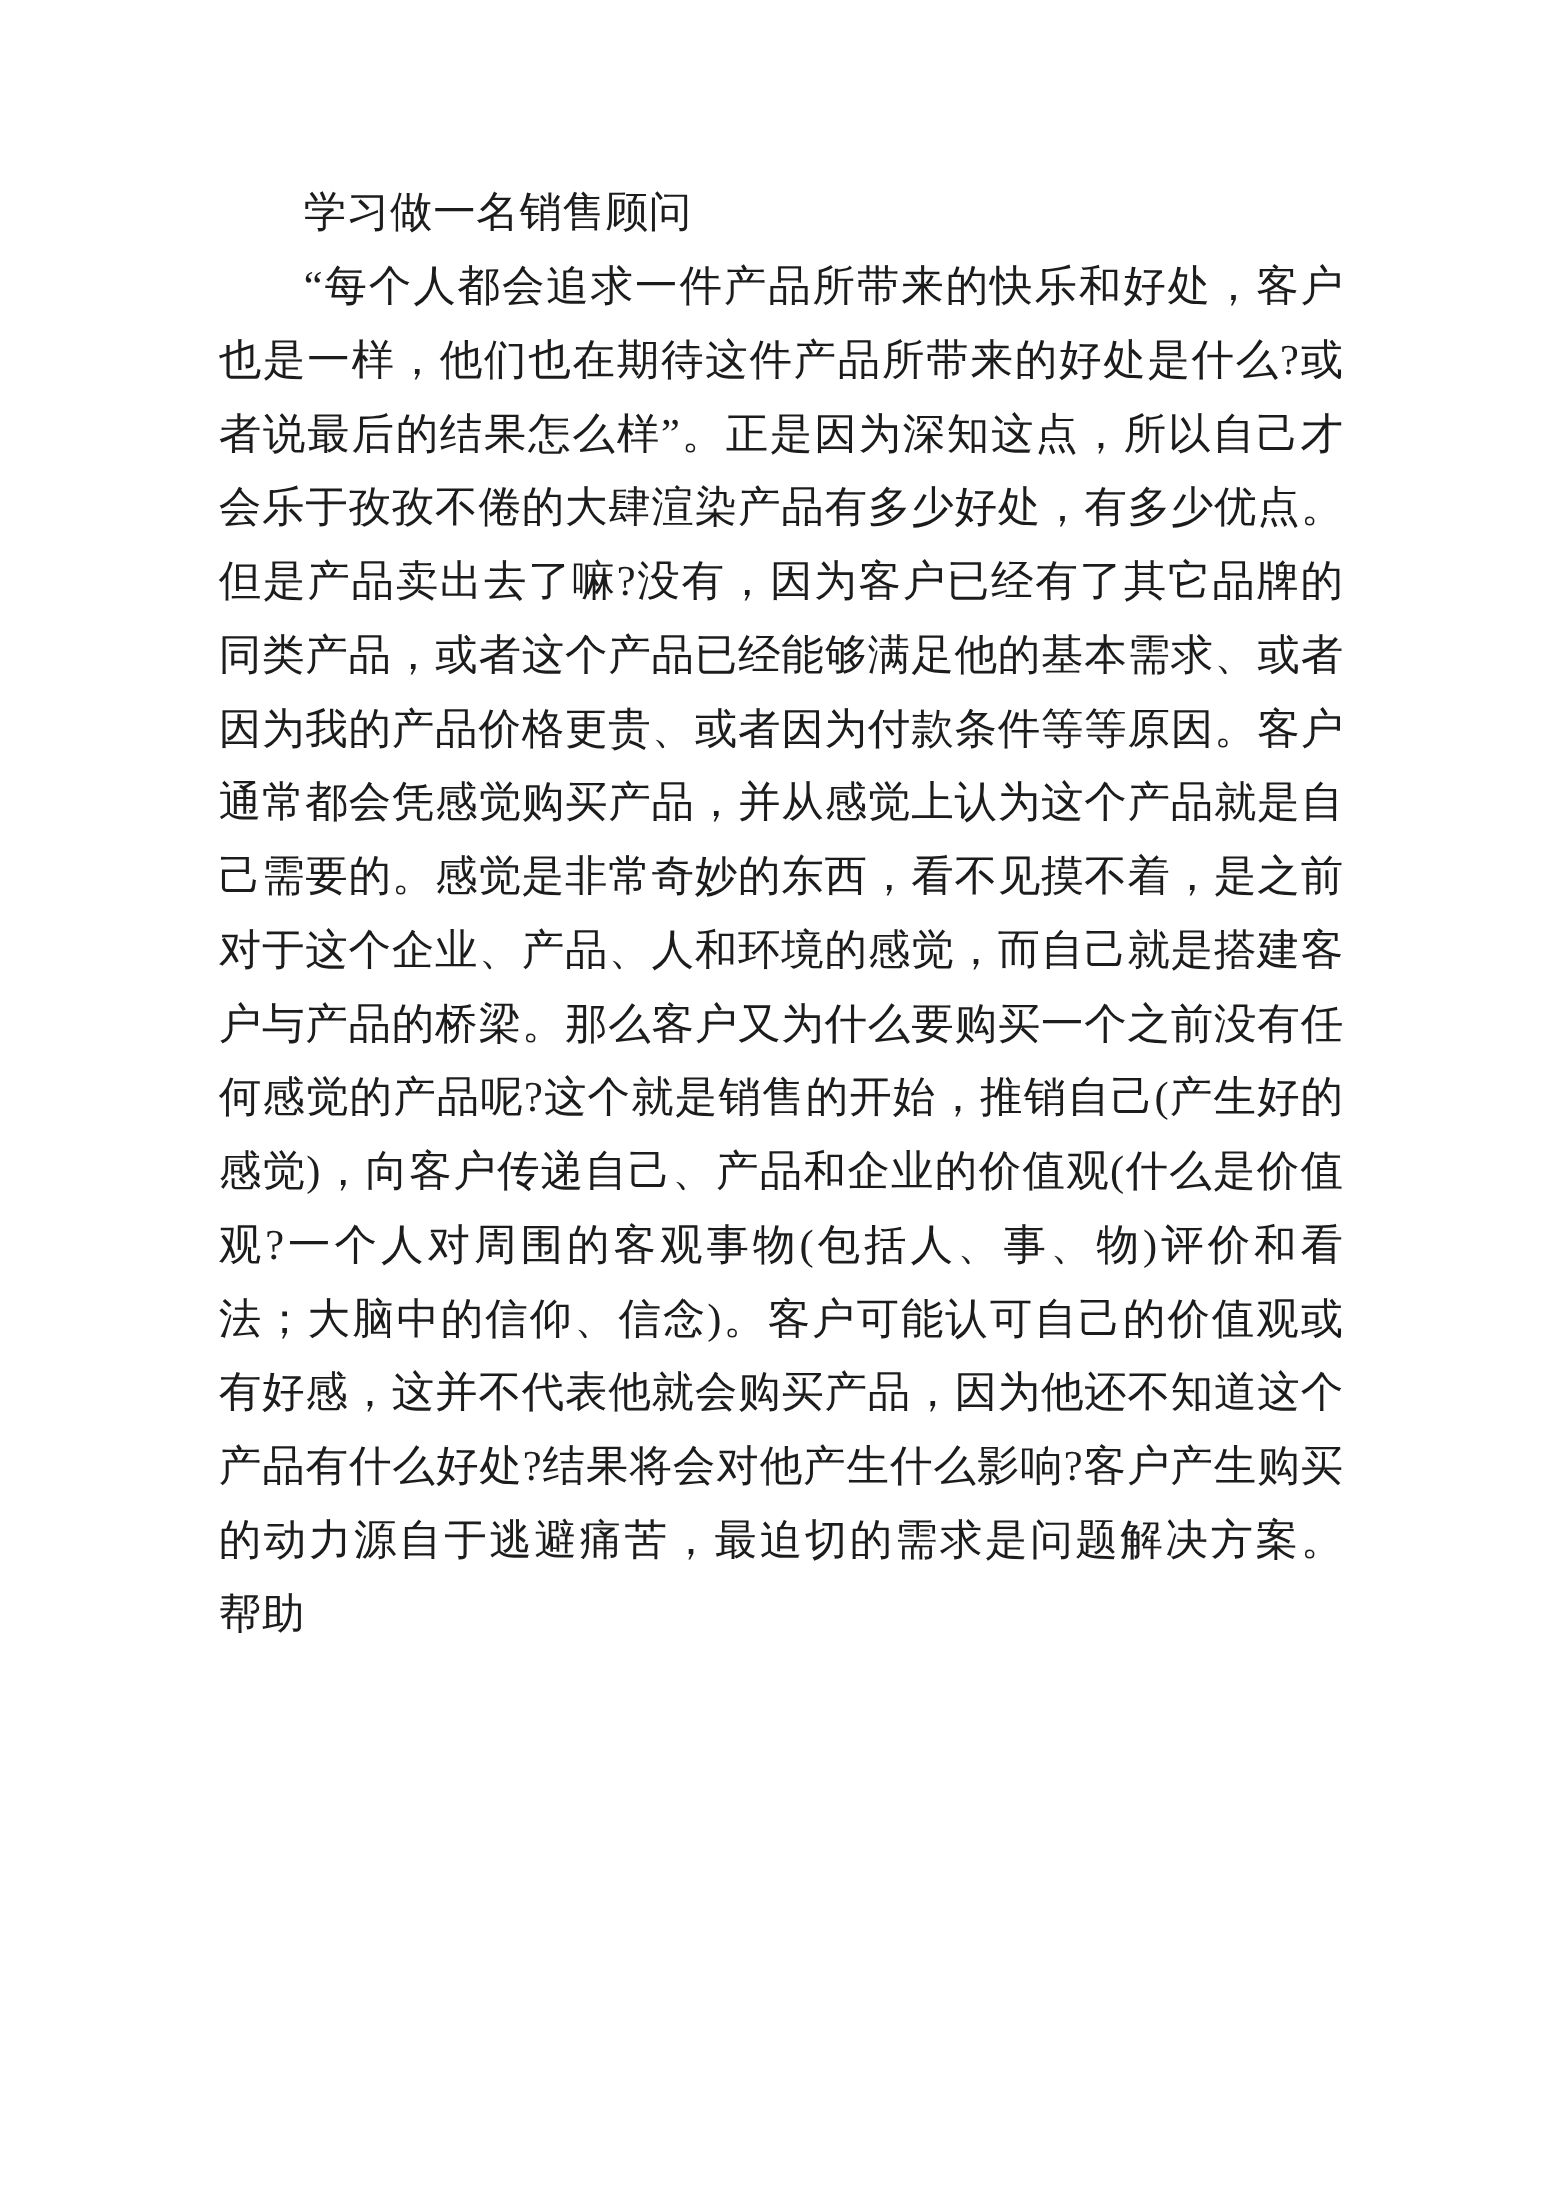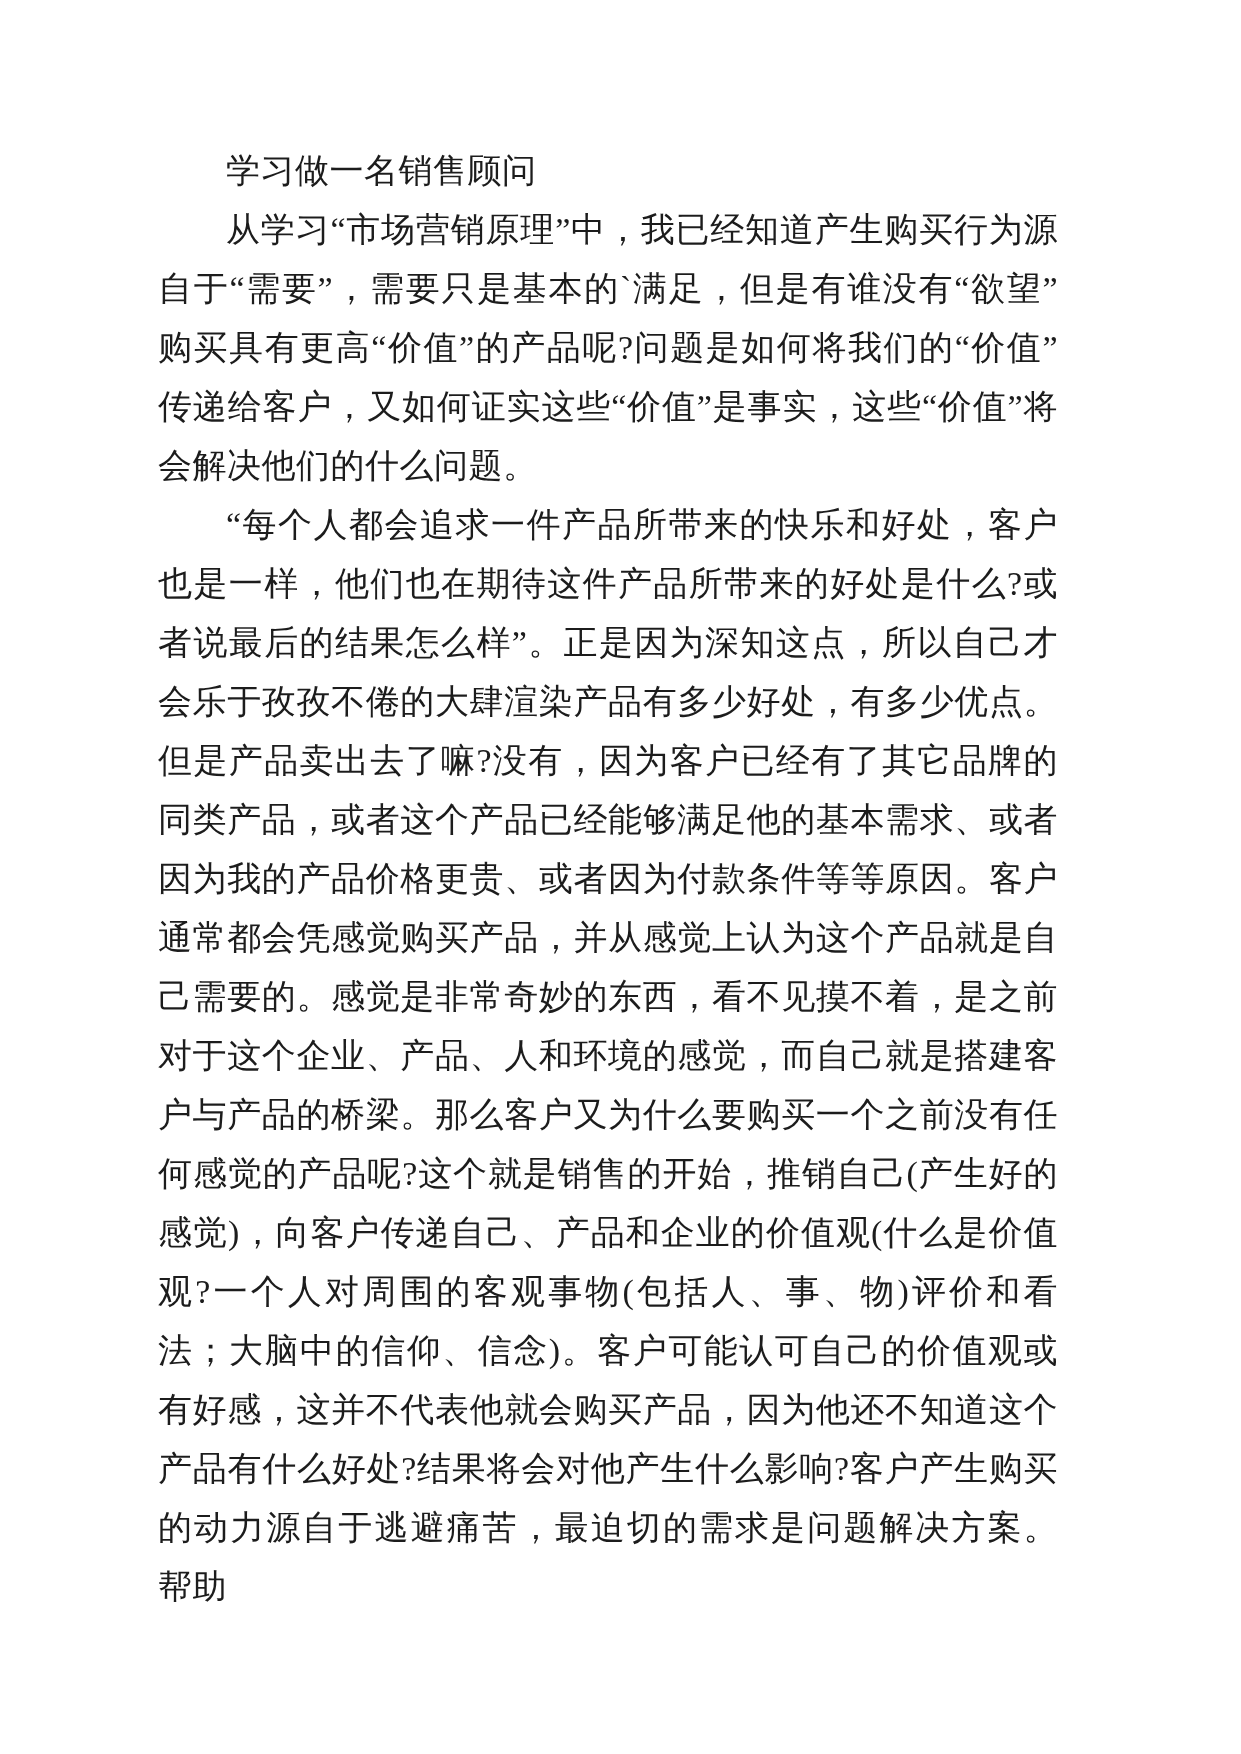--- a/index.html
+++ b/index.html
@@ -11,21 +11,21 @@
     position: relative;
     width: 1241px;
     height: 1754px;
     background: #ffffff;
     overflow: hidden;
     font-family: "Liberation Serif", "DejaVu Serif", serif;
     color: #1c1c1c;
   }
   .content {
     position: absolute;
-    left: 158px;
+    left: 175px;
     top: 141px;
     width: 900px;
   }
   .content p {
     margin: 0;
     padding: 0;
     font-size: 34px;
     line-height: 59px;
     letter-spacing: 0.5px;
     text-align: justify;
@@ -38,16 +38,15 @@
   .content p.doc-title {
     text-align: left;
   }
 </style>
 </head>
 <body>
 
 <div class="page">
   <div class="content">
     <p class="doc-title">学习做一名销售顾问</p>
-    <p class="para">从学习“市场营销原理”中，我已经知道产生购买行为源自于“需要”，需要只是基本的`满足，但是有谁没有“欲望”购买具有更高“价值”的产品呢?问题是如何将我们的“价值”传递给客户，又如何证实这些“价值”是事实，这些“价值”将会解决他们的什么问题。</p>
     <p class="para">“每个人都会追求一件产品所带来的快乐和好处，客户也是一样，他们也在期待这件产品所带来的好处是什么?或者说最后的结果怎么样”。正是因为深知这点，所以自己才会乐于孜孜不倦的大肆渲染产品有多少好处，有多少优点。但是产品卖出去了嘛?没有，因为客户已经有了其它品牌的同类产品，或者这个产品已经能够满足他的基本需求、或者因为我的产品价格更贵、或者因为付款条件等等原因。客户通常都会凭感觉购买产品，并从感觉上认为这个产品就是自己需要的。感觉是非常奇妙的东西，看不见摸不着，是之前对于这个企业、产品、人和环境的感觉，而自己就是搭建客户与产品的桥梁。那么客户又为什么要购买一个之前没有任何感觉的产品呢?这个就是销售的开始，推销自己(产生好的感觉)，向客户传递自己、产品和企业的价值观(什么是价值观?一个人对周围的客观事物(包括人、事、物)评价和看法；大脑中的信仰、信念)。客户可能认可自己的价值观或有好感，这并不代表他就会购买产品，因为他还不知道这个产品有什么好处?结果将会对他产生什么影响?客户产生购买的动力源自于逃避痛苦，最迫切的需求是问题解决方案。　帮助</p>
   </div>
 </div>
 
 </body></html>

